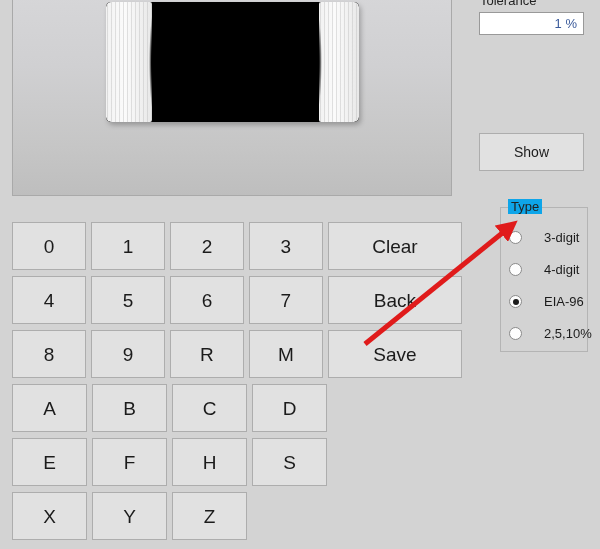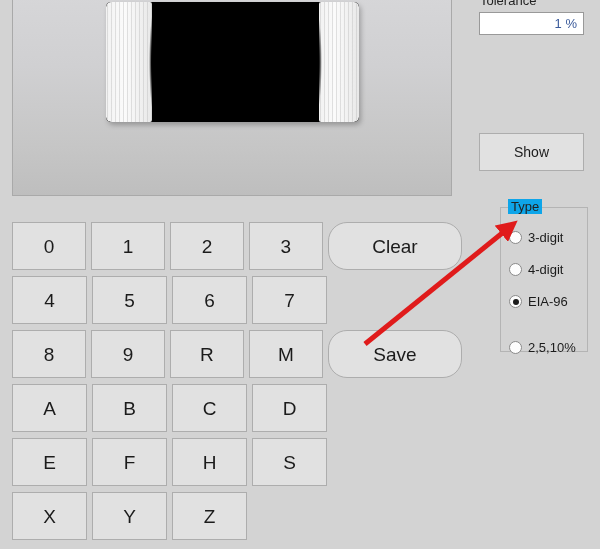--- a/index.html
+++ b/index.html
@@ -99,21 +99,20 @@
     color: #1b1b1b;
     display: flex;
     align-items: center;
     justify-content: center;
     cursor: pointer;
     padding: 0;
     line-height: 1;
   }
   .key.wide {
     width: 136px;
-    border-radius: 19px;
   }
 
   
   #tolerance-label {
     position: absolute;
     left: 480px;
     top: -7px;
     font-size: 13px;
     color: #222;
   }
@@ -164,21 +163,21 @@
     background: #0ea5e9;
     padding: 0 3px;
     font-size: 13px;
     color: #222;
   }
   .radio-row {
     position: absolute;
     left: 8px;
     display: flex;
     align-items: center;
-    gap: 6px;
+    gap: 22px;
     cursor: pointer;
     white-space: nowrap;
   }
   .radio-mark {
     width: 13px;
     height: 13px;
     border-radius: 50%;
     background: #fdfdfd;
     border: 1px solid #8a8a8a;
     box-sizing: border-box;
@@ -233,20 +232,21 @@
       <button class="key">1</button>
       <button class="key">2</button>
       <button class="key">3</button>
       <button class="key wide">Clear</button>
     </div>
     <div class="key-row">
       <button class="key">4</button>
       <button class="key">5</button>
       <button class="key">6</button>
       <button class="key">7</button>
+      <button class="key wide">Back</button>
     </div>
     <div class="key-row">
       <button class="key">8</button>
       <button class="key">9</button>
       <button class="key">R</button>
       <button class="key">M</button>
       <button class="key wide">Save</button>
     </div>
     <div class="key-row">
       <button class="key">A</button>
@@ -274,21 +274,21 @@
       <span class="radio-label">3-digit</span>
     </div>
     <div class="radio-row" style="top: 54px;">
       <span class="radio-mark"></span>
       <span class="radio-label">4-digit</span>
     </div>
     <div class="radio-row checked" style="top: 86px;">
       <span class="radio-mark"></span>
       <span class="radio-label">EIA-96</span>
     </div>
-    <div class="radio-row" style="top: 132px; text-align: right;">
+    <div class="radio-row" style="top: 118px; text-align: right;">
       <span class="radio-mark"></span>
       <span class="radio-label">2,5,10%</span>
     </div>
   </div>
 
 <svg id="annotation-arrow" viewBox="0 0 600 549">
   <defs>
     <marker id="arrowhead" markerWidth="4.2" markerHeight="4.2" refX="1.2" refY="2.1" orient="auto">
       <polygon points="0,0 4.2,2.1 0,4.2" fill="#e01b1b"></polygon>
     </marker>

